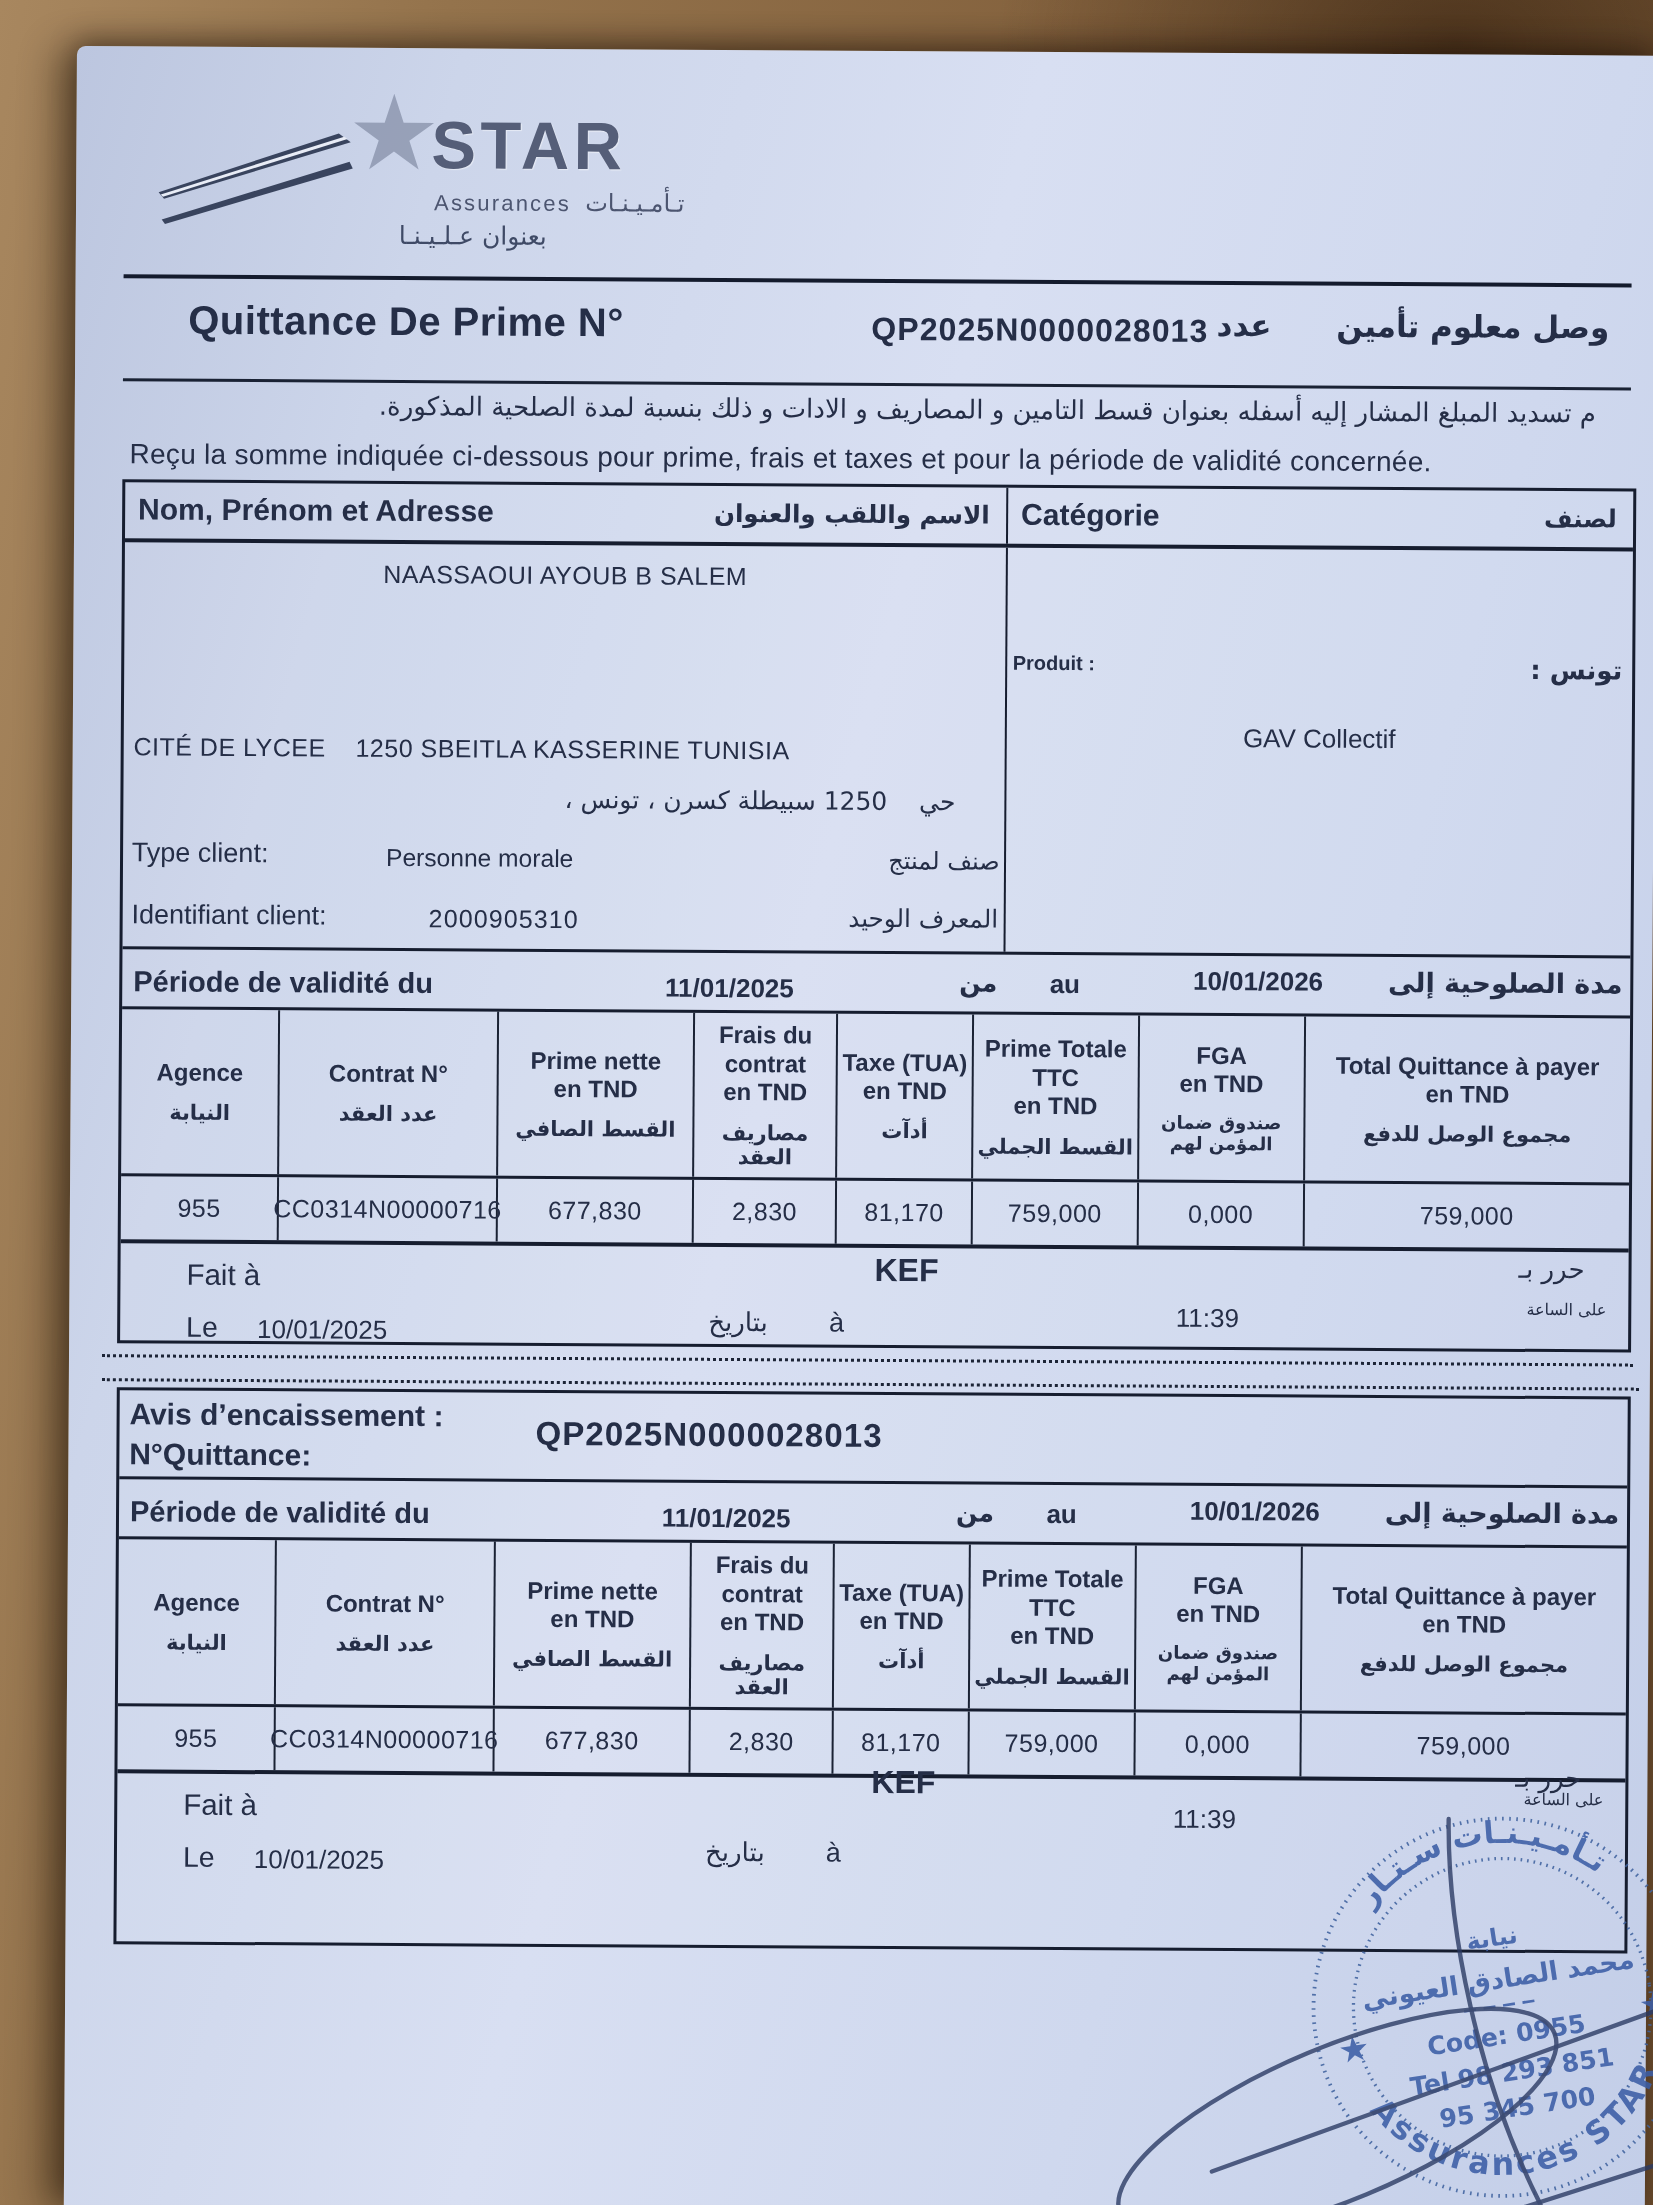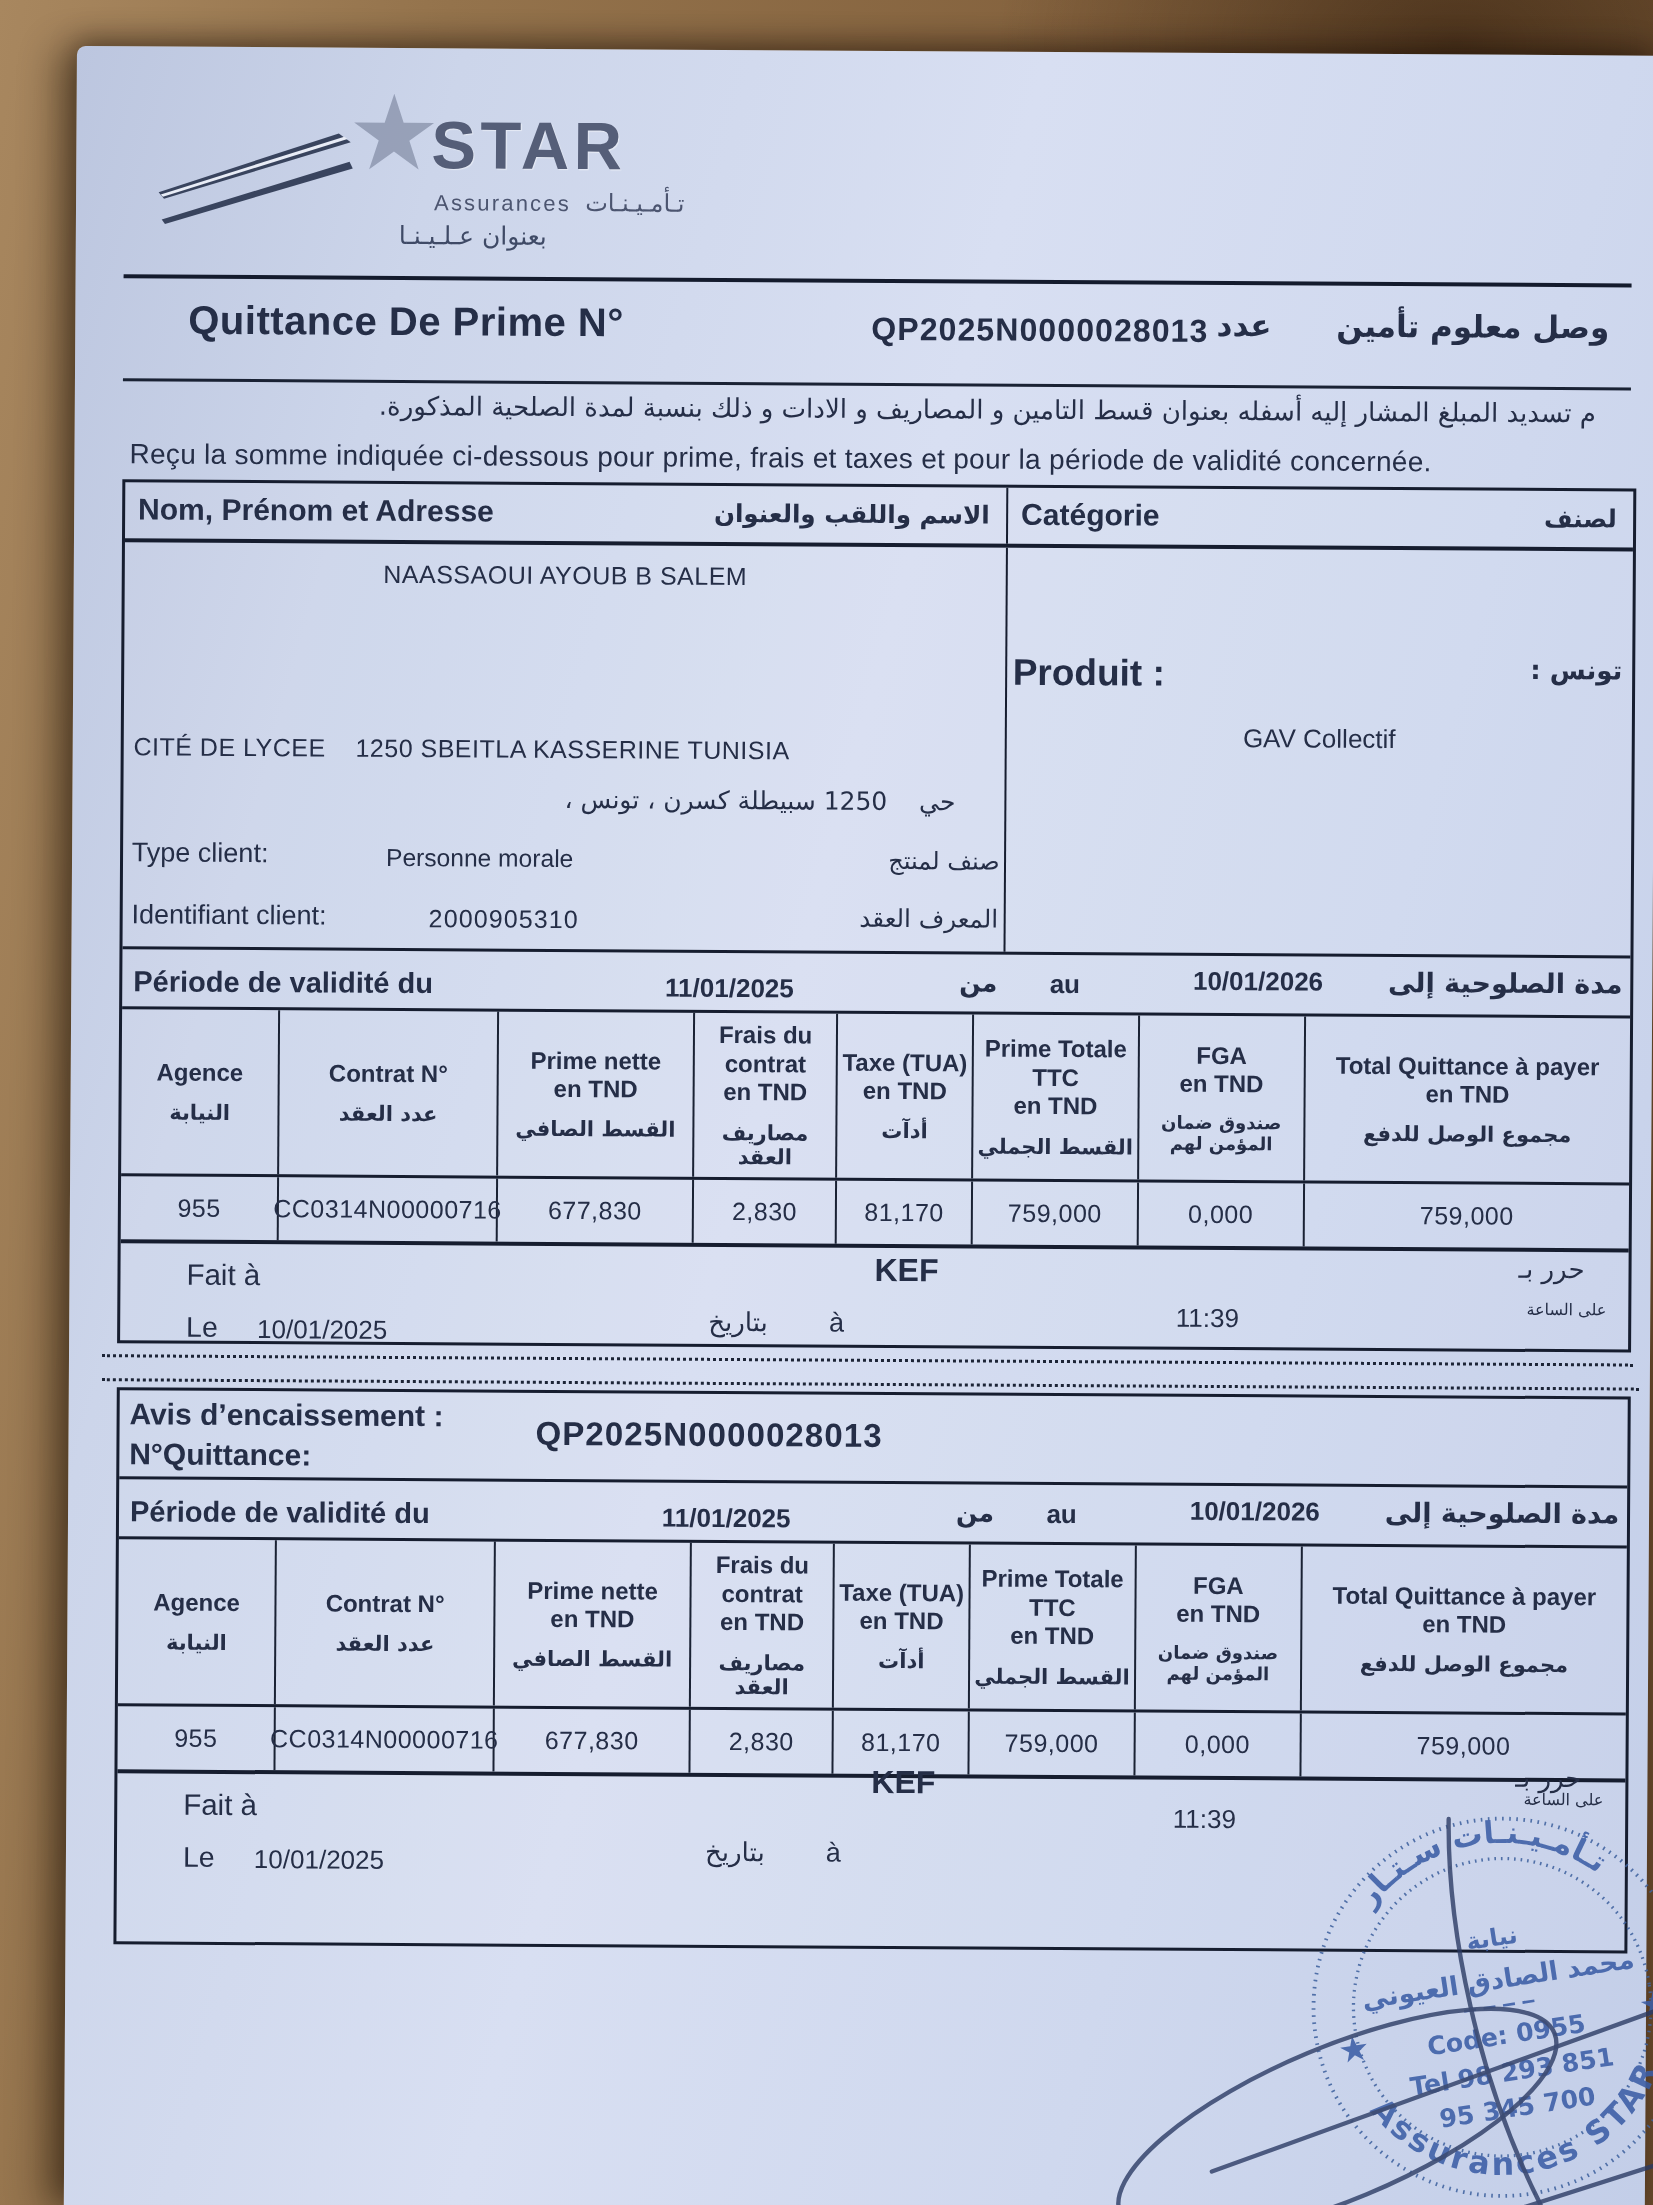--- a/index.html
+++ b/index.html
@@ -49,21 +49,21 @@
   .colR{width:41.5%;position:relative}
   .name{position:absolute;left:0;right:0;top:16.4px;text-align:center;font-size:25px;letter-spacing:0.5px}
   .addr{position:absolute;left:9.8px;top:190px;font-size:25px;letter-spacing:0.5px}
   .addr-ar{position:absolute;right:49px;top:240px;font-size:25px}
   .typ-lab{position:absolute;left:8.8px;top:295px;font-size:27px}
   .typ-val{position:absolute;left:263px;top:300px;font-size:24.6px}
   .typ-ar{position:absolute;right:4.4px;top:300px;font-size:24px}
   .id-lab{position:absolute;left:8.8px;top:357px;font-size:27px}
   .id-val{position:absolute;left:306px;top:360px;font-size:25px;letter-spacing:1.1px}
   .id-ar{position:absolute;right:5.5px;top:357px;font-size:24.6px}
-  .prod-lab{position:absolute;left:5.5px;top:104px;font-size:37px;font-weight:bold}
+  .prod-lab{position:absolute;left:5.5px;top:104px;font-size:20px;font-weight:bold}
   .prod-ar{position:absolute;right:9.8px;top:104px;font-size:26px;font-weight:bold}
   .prod-val{position:absolute;left:0;right:0;top:174px;text-align:center;font-size:26px}
 
   .periode{position:relative;border-bottom:3.8px solid #161d2f;height:57px;font-weight:bold}
   .mb1 .periode{border-top:0}
   .p-lab{position:absolute;left:11px;top:16.4px;font-size:29px}
   .p-d1{position:absolute;left:36%;top:20px;font-size:26px}
   .p-min{position:absolute;left:55.5%;top:14.2px;font-size:25px}
   .p-au{position:absolute;left:61.5%;top:14.2px;font-size:26px}
   .p-d2{position:absolute;left:71%;top:9.8px;font-size:26px}
@@ -156,21 +156,21 @@
     <div class="client-body">
       <div class="colL">
         <div class="name">NAASSAOUI AYOUB B SALEM</div>
         <div class="addr ws-pre">CITÉ DE LYCEE    1250 SBEITLA KASSERINE TUNISIA</div>
         <div class="addr-ar ar ws-pre">حي    1250 سبيطلة كسرن ، تونس ،</div>
         <span class="typ-lab">Type client:</span>
         <span class="typ-val">Personne morale</span>
         <span class="typ-ar ar">صنف لمنتج</span>
         <span class="id-lab">Identifiant client:</span>
         <span class="id-val">2000905310</span>
-        <span class="id-ar ar">المعرف العقد</span>
+        <span class="id-ar ar">المعرف الوحيد</span>
       </div>
       <div class="colR">
         <span class="prod-lab">Produit :</span>
         <span class="prod-ar ar">تونس :</span>
         <div class="prod-val">GAV Collectif</div>
       </div>
     </div>
 
     <div class="periode" style="border-top:3.8px solid #161d2f">
       <span class="p-lab">Période de validité du</span>

